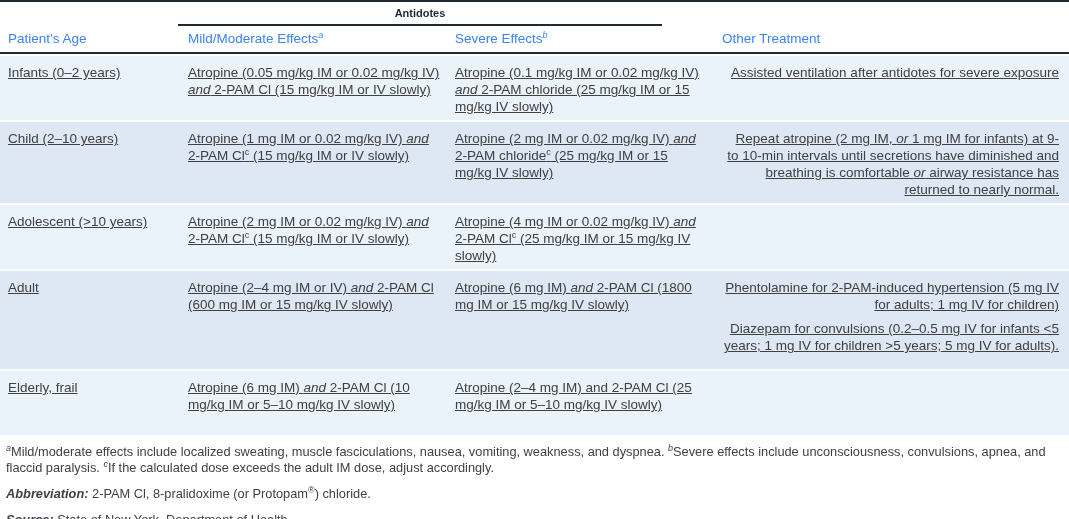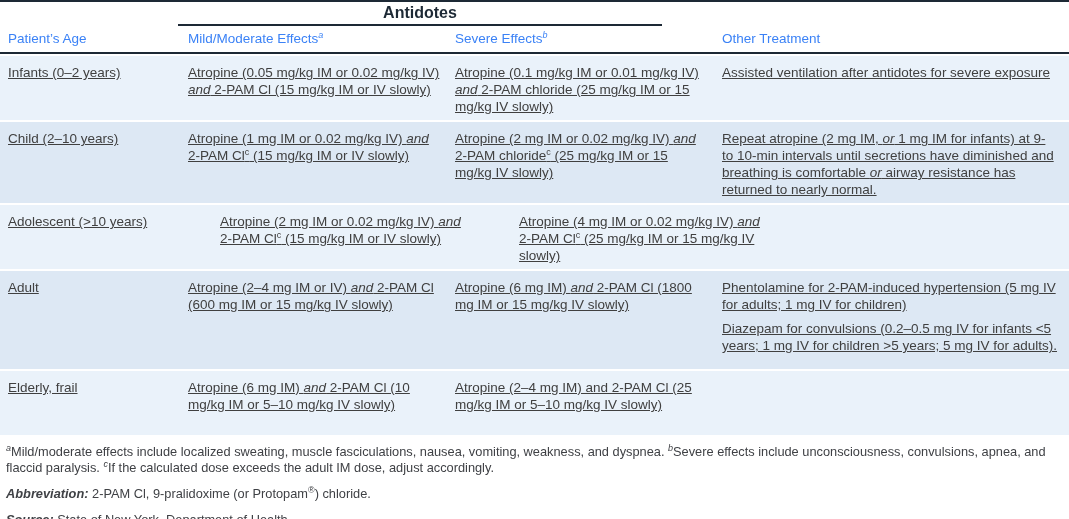--- a/index.html
+++ b/index.html
@@ -6,47 +6,47 @@
   html,body { background:#ffffff; }
   .page {
     width:1069px; height:519px; background:#ffffff;
     font-family:"Liberation Sans", sans-serif;
     overflow:hidden; position:relative;
   }
   
   .top-rule { height:2px; background:#1d2935; }
   .antidotes-label {
     margin-left:178px; width:484px; text-align:center;
-    font-weight:bold; font-size:16px; color:#1d2935;
+    font-weight:bold; font-size:11px; color:#1d2935;
     padding-top:3px; padding-bottom:3px; line-height:16px;
   }
   .antidotes-rule { margin-left:178px; width:484px; height:1.7px; background:#1d2935; }
   .grid-cols { display:grid; grid-template-columns:180px 267px 267px auto; }
   .th {
     font-weight:normal; font-size:13.5px; color:#3b82f6;
     padding:5px 6px 5px 8px; line-height:16px;
   }
   .hsup { font-size:9px; font-style:italic; }
   .header-rule { height:2.5px; background:#1d2935; }
   
   #table-body { margin-top:1px; }
   .row { margin-top:2px; }
   #table-body .row:nth-child(odd)  { background:#eaf2fa; }
   #table-body .row:nth-child(even) { background:#dde8f4; }
   #table-body .row:nth-child(1) { min-height:63px; }
   #table-body .row:nth-child(2) { min-height:79px; }
-  #table-body .row:nth-child(3) { min-height:60px;gap:32px; }
+  #table-body .row:nth-child(3) { min-height:60px; }
   #table-body .row:nth-child(4) { min-height:98px; }
   #table-body .row:nth-child(5) { min-height:64px; }
   .cell {
     font-size:13.5px; line-height:17px; color:#404040;
     padding:8px 6px 5px 8px;
     text-decoration:underline;
   }
-  .cell.c4 { padding-right:10px; }
+  .cell.c4 { padding-right:10px;text-align:right; }
   .para + .para { margin-top:7px; }
   .it { font-style:italic; }
   .bd { font-weight:bold; }
   sup { font-size:9px; line-height:0; }
   
   .footnotes { padding:9px 10px 0 6px; }
   .fn { font-size:12.8px; line-height:16px; color:#3f4145; margin-bottom:10px; }
 </style>
 </head>
 <body>
@@ -63,21 +63,21 @@
       <div class="th c3"><span>Severe Effects</span><sup class="hsup">b</sup></div>
       <div class="th c4"><span>Other Treatment</span><sup class="hsup"></sup></div>
     </div>
     <div class="header-rule"></div>
   </div>
 
   <div id="table-body">
       <div class="row grid-cols">
     <div class="cell c1">Infants (0–2 years)</div>
     <div class="cell c2"><span>Atropine (0.05 mg/kg IM or 0.02 mg/kg IV) </span><span class="it">and</span><span> 2-PAM Cl (15 mg/kg IM or IV slowly)</span></div>
-    <div class="cell c3"><span>Atropine (0.1 mg/kg IM or 0.01 mg/kg IV) </span><span class="it">and</span><span> 2-PAM chloride (25 mg/kg IM or 15 mg/kg IV slowly)</span></div>
+    <div class="cell c3"><span>Atropine (0.1 mg/kg IM or 0.02 mg/kg IV) </span><span class="it">and</span><span> 2-PAM chloride (25 mg/kg IM or 15 mg/kg IV slowly)</span></div>
     <div class="cell c4">
           <div class="para"><span>Assisted ventilation after antidotes for severe exposure</span></div>
         </div>
   </div>
       <div class="row grid-cols">
     <div class="cell c1">Child (2–10 years)</div>
     <div class="cell c2"><span>Atropine (1 mg IM or 0.02 mg/kg IV) </span><span class="it">and</span><span> 2-PAM Cl</span><sup>c</sup><span> (15 mg/kg IM or IV slowly)</span></div>
     <div class="cell c3"><span>Atropine (2 mg IM or 0.02 mg/kg IV) </span><span class="it">and</span><span> 2-PAM chloride</span><sup>c</sup><span> (25 mg/kg IM or 15 mg/kg IV slowly)</span></div>
     <div class="cell c4">
           <div class="para"><span>Repeat atropine (2 mg IM, </span><span class="it">or</span><span> 1 mg IM for infants) at 9- to 10-min intervals until secretions have diminished and breathing is comfortable </span><span class="it">or</span><span> airway resistance has returned to nearly normal.</span></div>
@@ -101,17 +101,17 @@
       <div class="row grid-cols">
     <div class="cell c1">Elderly, frail</div>
     <div class="cell c2"><span>Atropine (6 mg IM) </span><span class="it">and</span><span> 2-PAM Cl (10 mg/kg IM or 5–10 mg/kg IV slowly)</span></div>
     <div class="cell c3"><span>Atropine (2–4 mg IM) and 2-PAM Cl (25 mg/kg IM or 5–10 mg/kg IV slowly)</span></div>
     <div class="cell c4"></div>
   </div>
     </div>
 
   <div class="footnotes">
     <p class="fn"><sup class="it">a</sup><span>Mild/moderate effects include localized sweating, muscle fasciculations, nausea, vomiting, weakness, and dyspnea. </span><sup class="it">b</sup><span>Severe effects include unconsciousness, convulsions, apnea, and flaccid paralysis. </span><sup class="it">c</sup><span>If the calculated dose exceeds the adult IM dose, adjust accordingly.</span></p>
-    <p class="fn"><span class="it bd">Abbreviation:</span><span> 2-PAM Cl, 9-pralidoxime (or Protopam</span><sup>®</sup><span>) chloride.</span></p>
+    <p class="fn"><span class="it bd">Abbreviation:</span><span> 2-PAM Cl, 8-pralidoxime (or Protopam</span><sup>®</sup><span>) chloride.</span></p>
     <p class="fn"><span class="it bd">Source:</span><span> State of New York, Department of Health.</span></p>
   </div>
 
 </div>
 
 </body></html>

